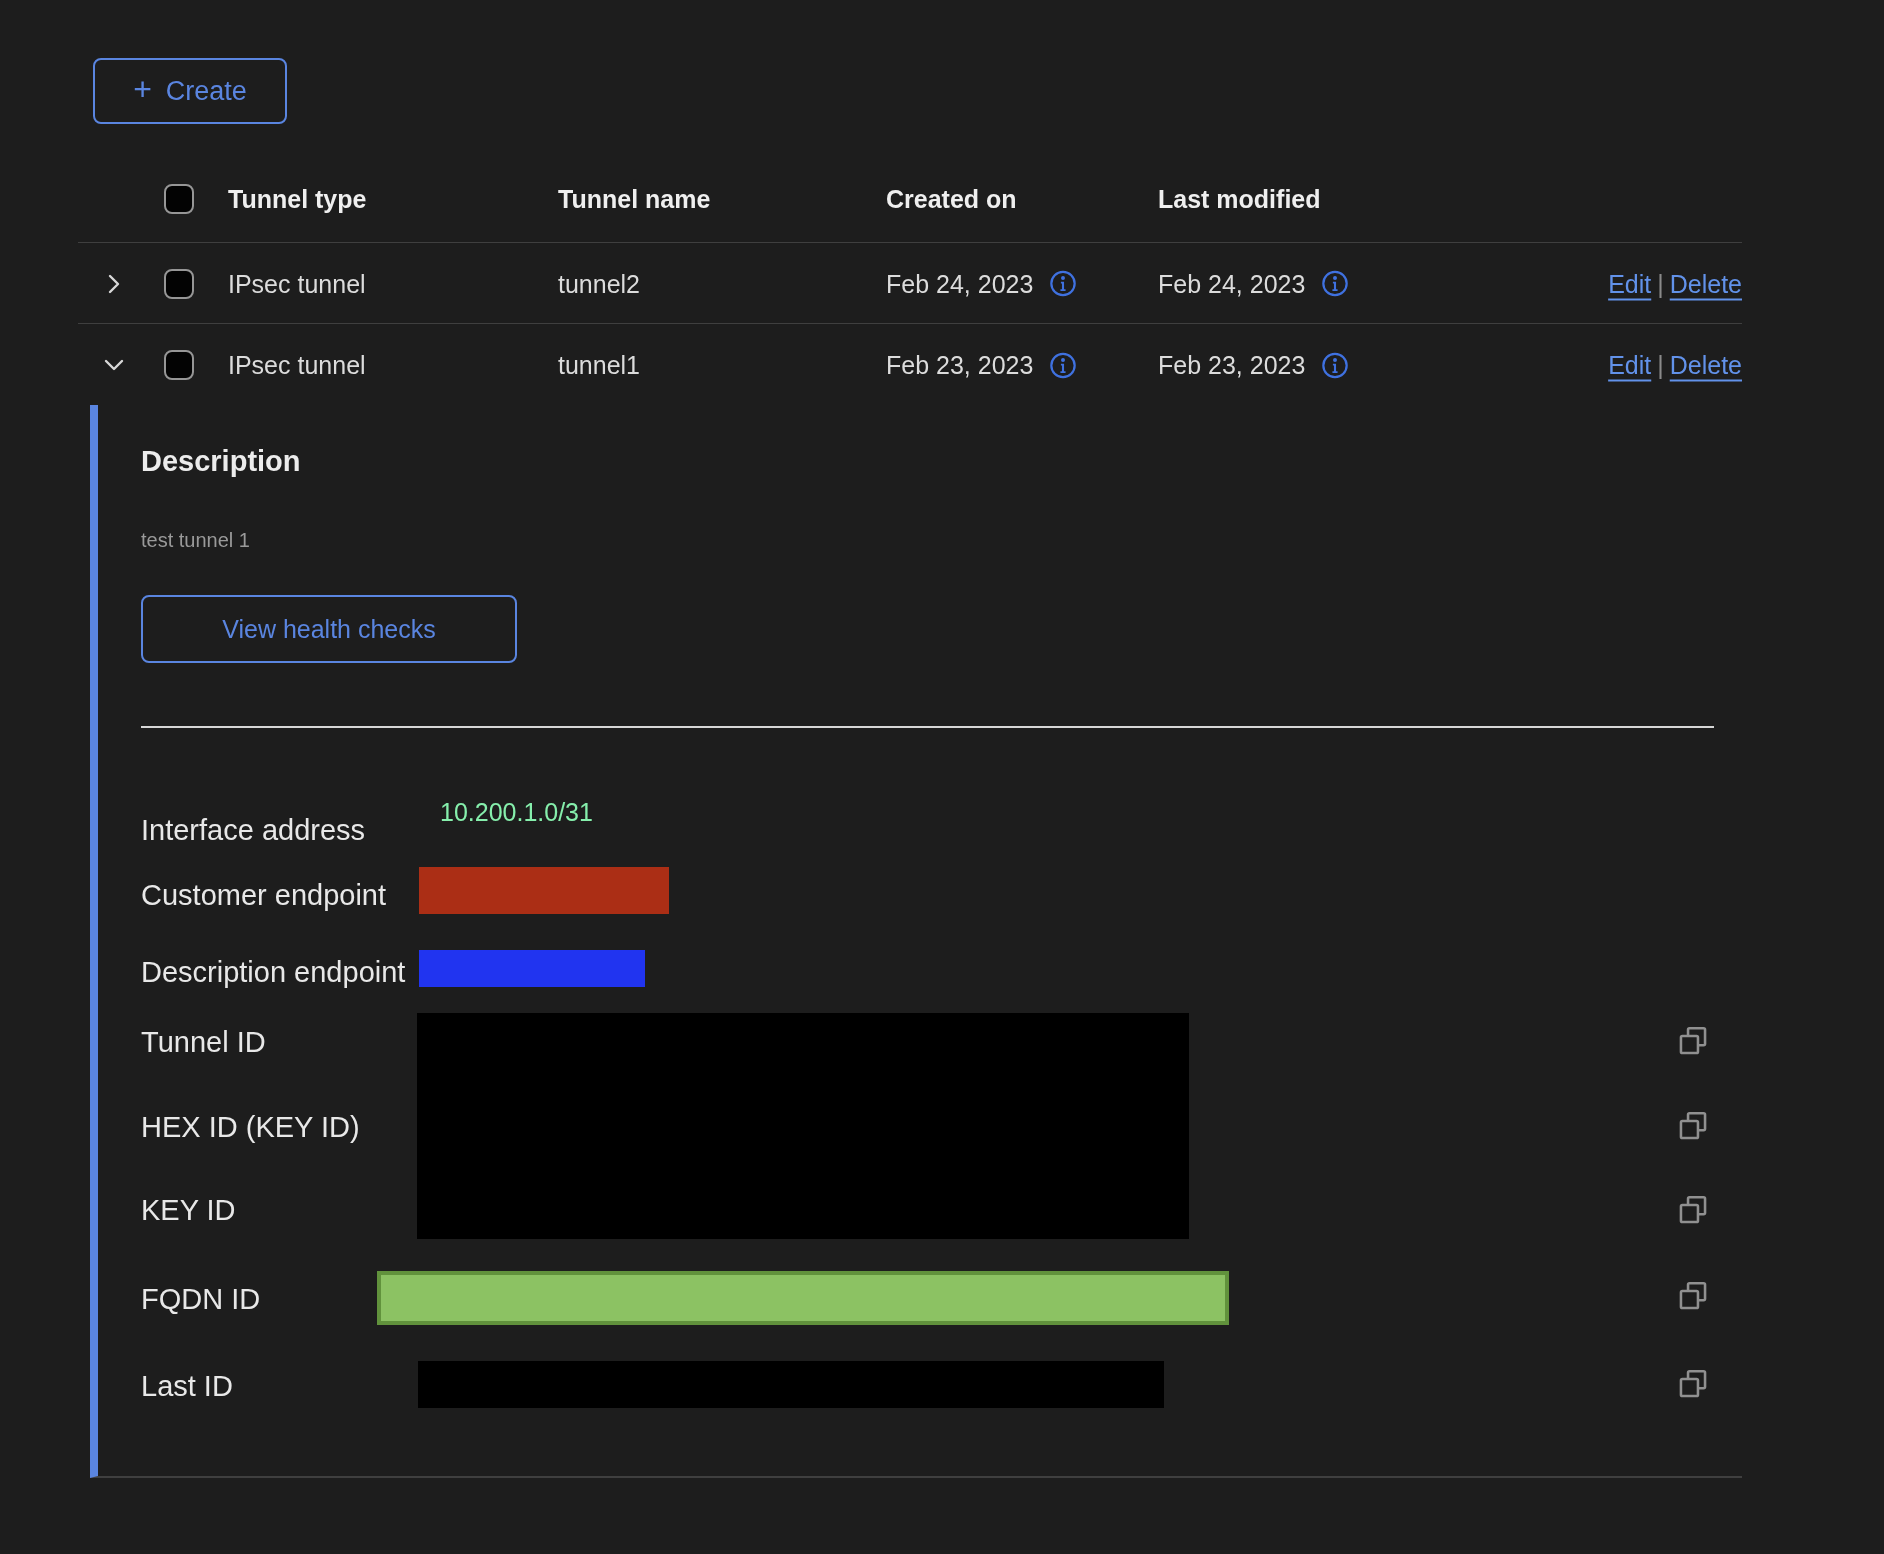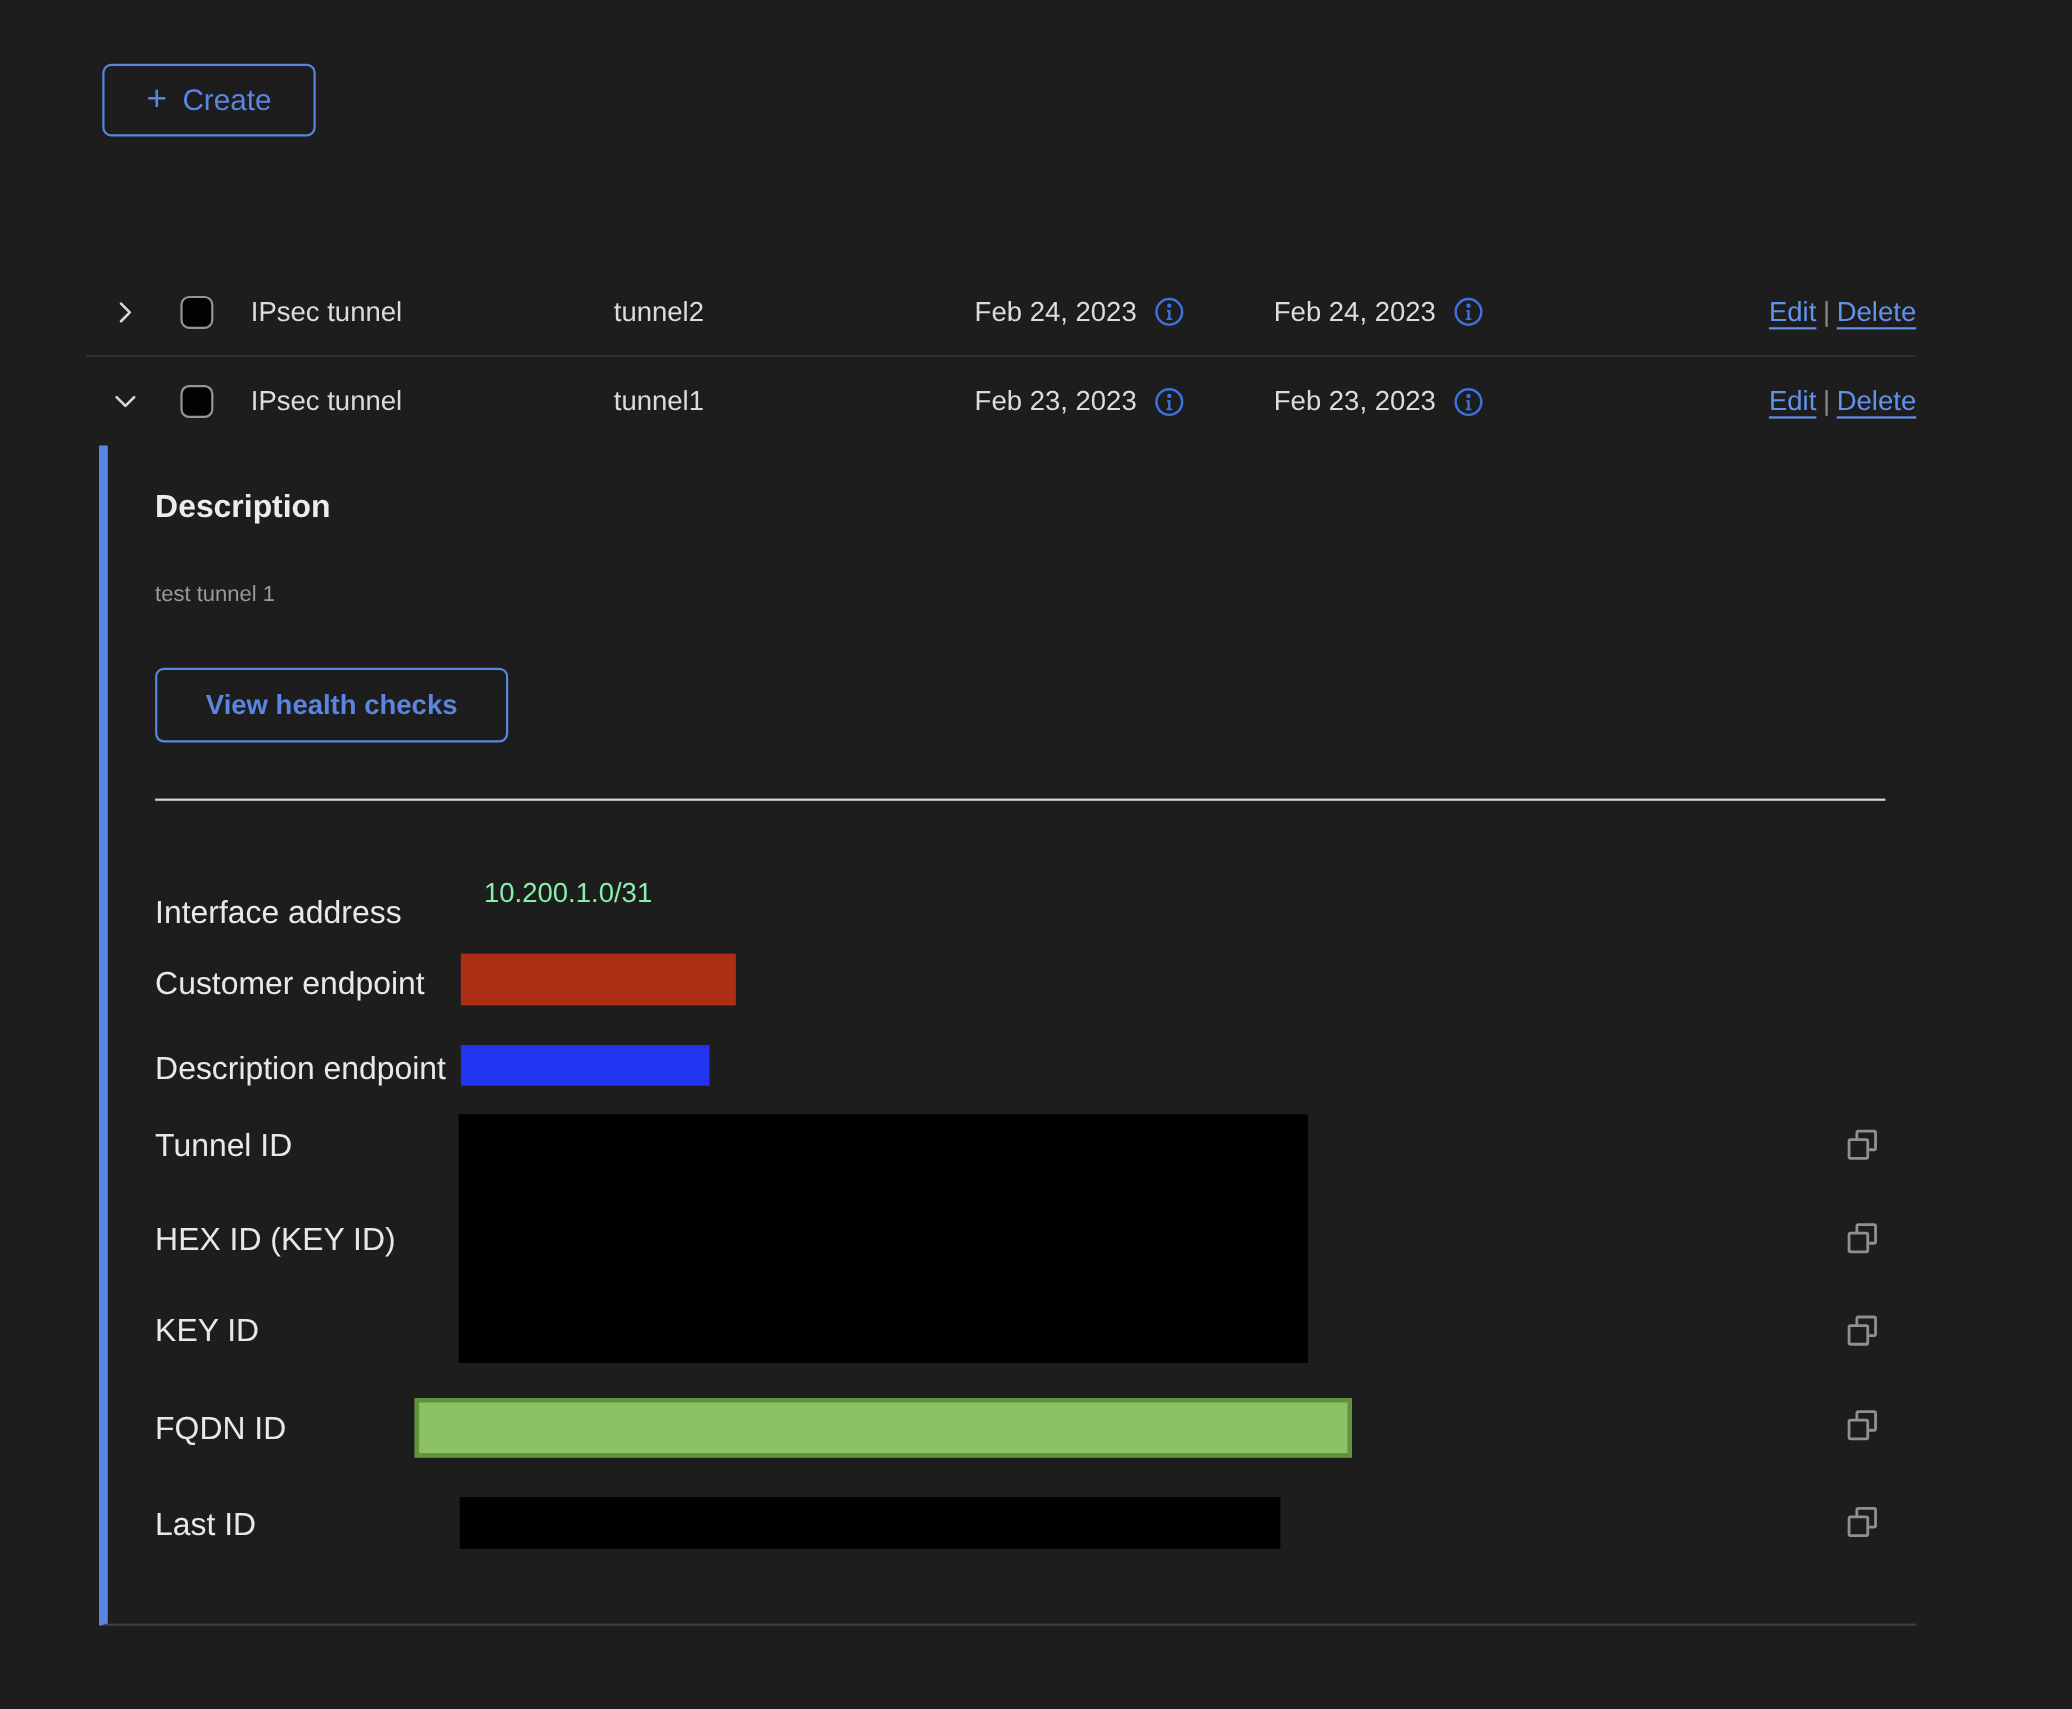--- a/index.html
+++ b/index.html
@@ -46,23 +46,23 @@
   .link{color:var(--link-blue);text-decoration:underline;text-underline-offset:6px;font-size:25px;cursor:pointer;}
   .sep{color:#8a8a8a;font-size:25px;}
   .info-btn{display:inline-flex;width:28px;height:28px;cursor:pointer;background:none;border:none;padding:0;}
 
   
   .panel{position:absolute;left:90px;right:142px;top:405px;height:1073px;border-left:8px solid var(--accent-blue);border-bottom:2px solid var(--row-divider);}
   .abs{position:absolute;white-space:nowrap;}
   .lbl{font-size:29px;color:#e8e8e8;}
   .desc-label{left:43px;top:40px;font-weight:600;color:#ececec;}
   .desc-value{left:43px;top:124px;color:var(--text-muted);font-size:20px;}
-  .health-btn{position:absolute;left:43px;top:202px;width:321px;height:68px;
+  .health-btn{position:absolute;left:43px;top:190px;width:376px;height:68px;
     border:2px solid var(--accent-blue);border-radius:8px;background:transparent;
-    color:var(--accent-blue);font-size:25px;font-family:inherit;cursor:pointer;font-weight:bold;}
+    color:var(--accent-blue);font-size:25px;font-family:inherit;cursor:pointer;}
   .hr{position:absolute;left:43px;top:321px;width:1573px;height:2px;background:#d6d6d6;}
 
   .f-label{left:43px;}
   .f-value{left:342px;color:#86efac;font-size:25px;}
   .red-block{left:321px;top:462px;width:250px;height:47px;background:var(--redaction-red);}
   .blue-block{left:321px;top:545px;width:226px;height:37px;background:var(--redaction-blue);}
   .black-block-1{left:319px;top:608px;width:772px;height:226px;background:var(--redaction-black);}
   .green-block{left:279px;top:866px;width:852px;height:54px;background:var(--redaction-green);border:4px solid var(--redaction-green-border);}
   .black-block-2{left:320px;top:956px;width:746px;height:47px;background:var(--redaction-black);}
 
@@ -91,20 +91,27 @@
   </defs>
 </svg>
 
 <div class="page">
 
   <button class="create-btn">
     <span class="plus">+</span>
     <span>Create</span>
   </button>
 
+  <div class="t-row t-head">
+    <span class="cell cbx"></span>
+    <span class="cell c-type">Tunnel type</span>
+    <span class="cell c-name">Tunnel name</span>
+    <span class="cell c-created">Created on</span>
+    <span class="cell c-modified">Last modified</span>
+  </div>
 
   <div class="t-row t-r0">
     <span class="cell chev">
       <svg width="26" height="26" viewBox="0 0 26 26">
           <use href="#ic-chevron-right"></use>
         </svg>
     </span>
     <span class="cell cbx"></span>
     <span class="cell c-type">IPsec tunnel</span>
     <span class="cell c-name">tunnel2</span>

